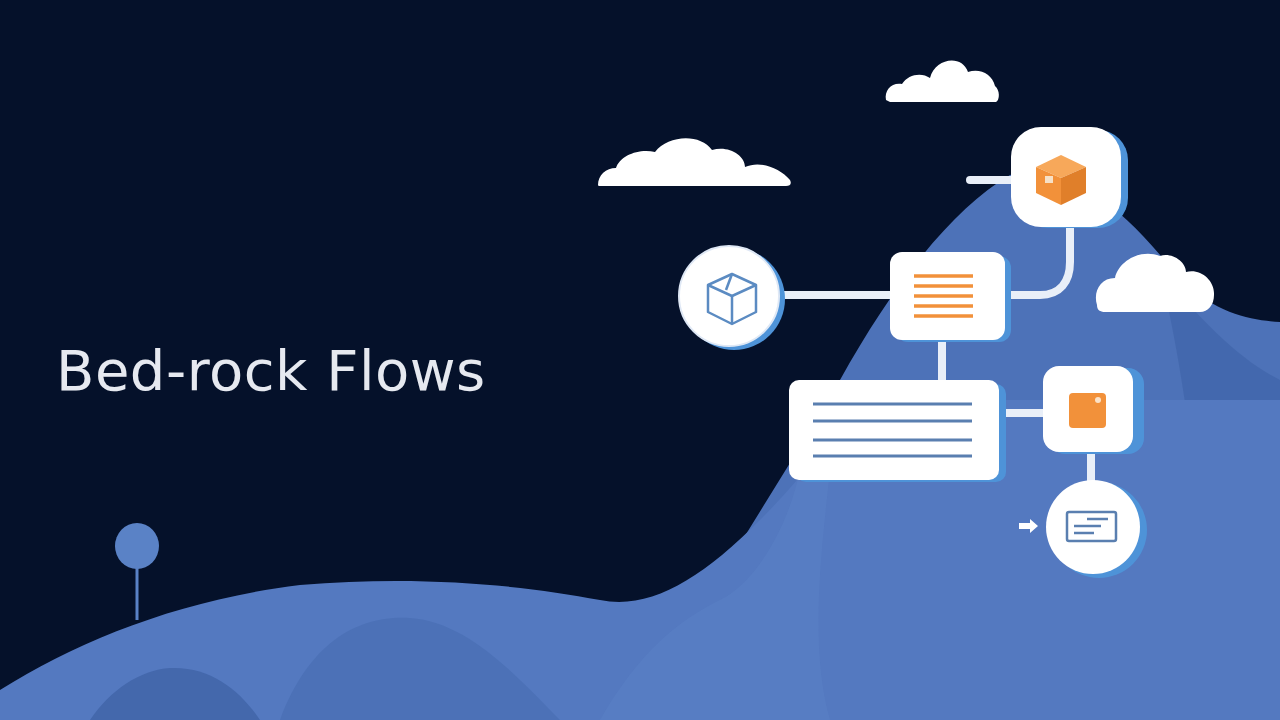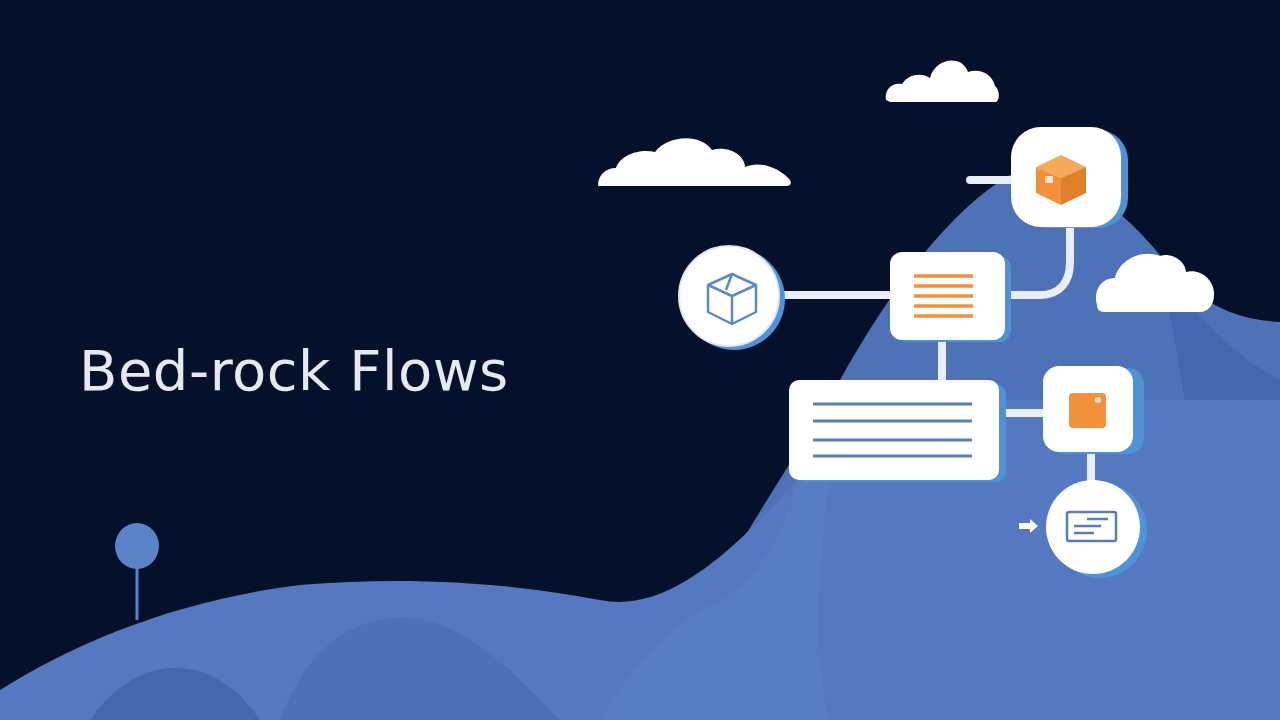--- a/index.html
+++ b/index.html
@@ -4,21 +4,21 @@
 <style>
   html, body { margin: 0; padding: 0; }
   body {
     width: 1280px; height: 720px; overflow: hidden;
     background: #05112a;
     position: relative;
     font-family: "DejaVu Sans", sans-serif;
   }
   .scene { position: absolute; inset: 0; }
   .title {
-    position: absolute; left: 79px; top: 338px;
+    position: absolute; left: 56px; top: 338px;
     font-size: 56px; font-weight: 500; color: #e6e9f0;
     letter-spacing: 0.5px; margin: 0;
     font-family: "DejaVu Sans", sans-serif;
   }
   svg { position: absolute; left: 0; top: 0; }
 </style>
 </head>
 <body>
 
 <div class="scene">

